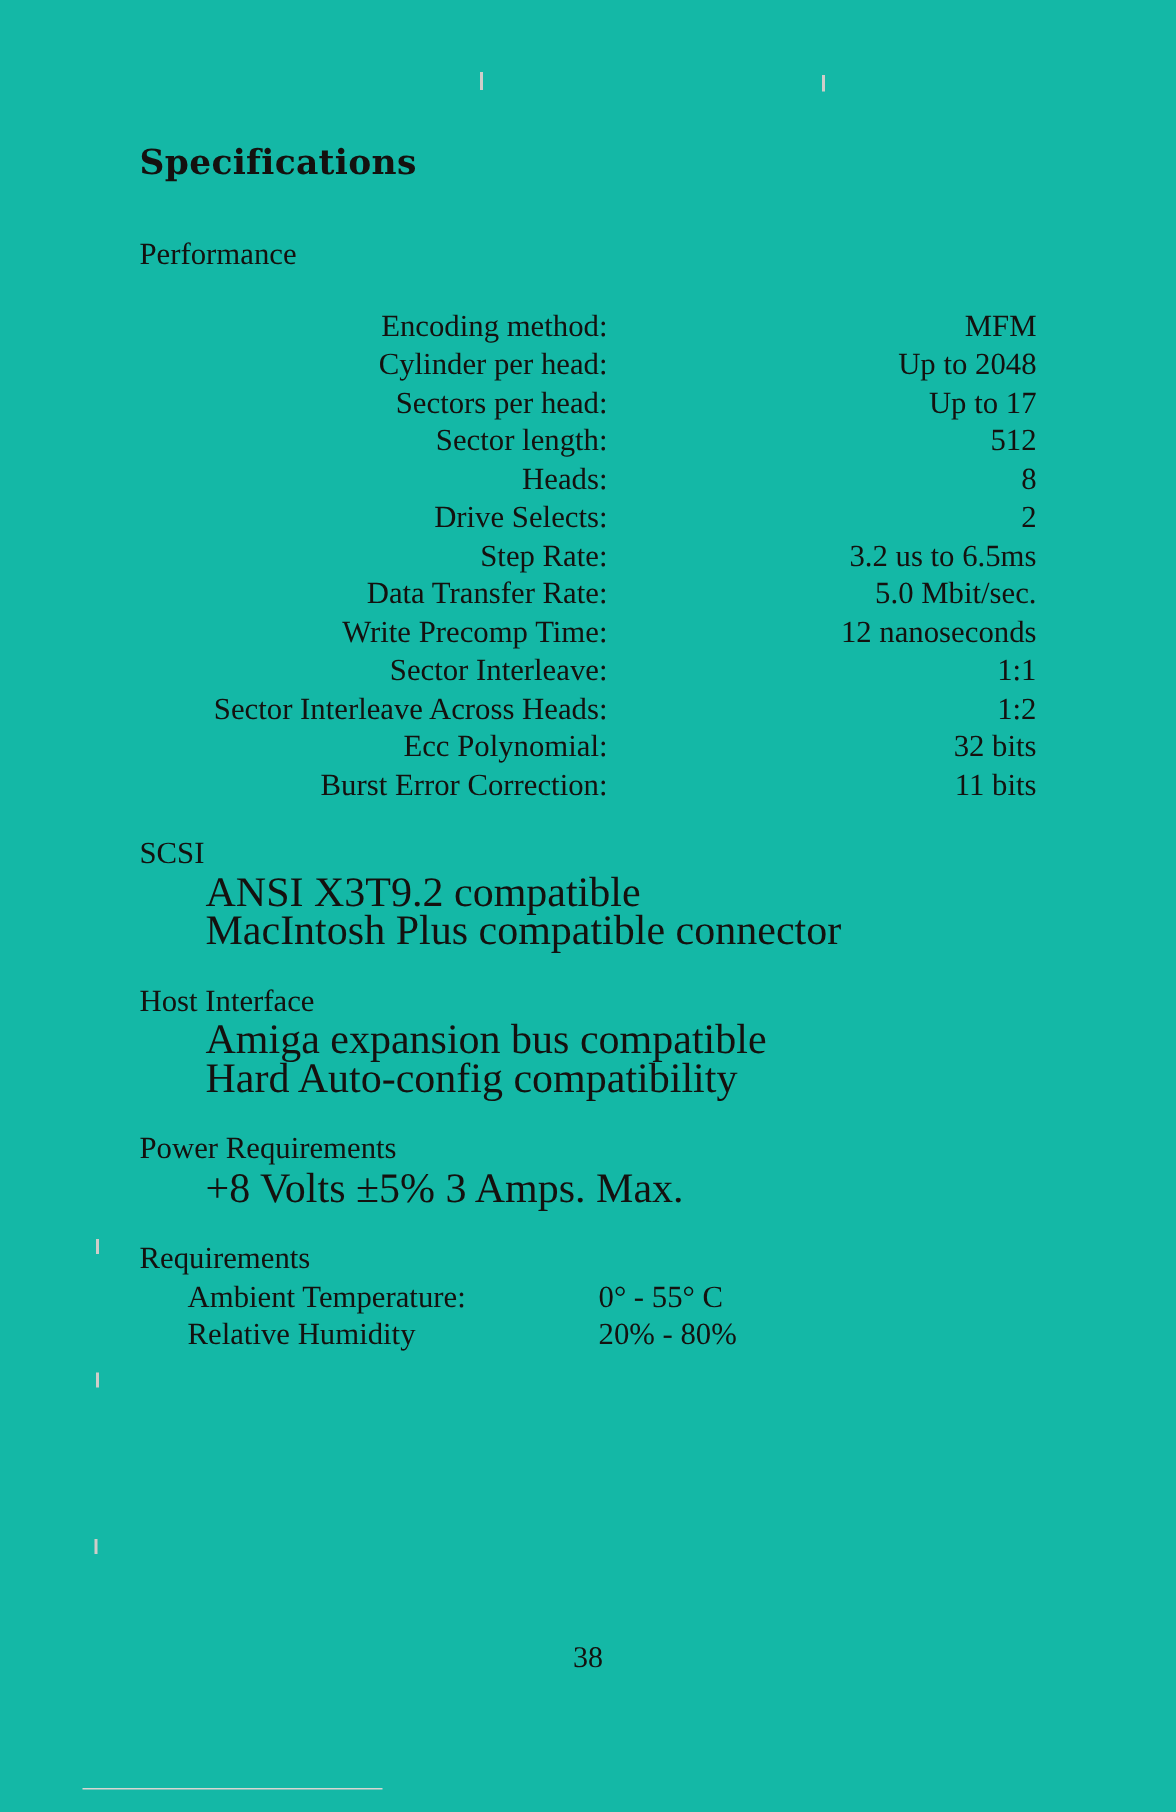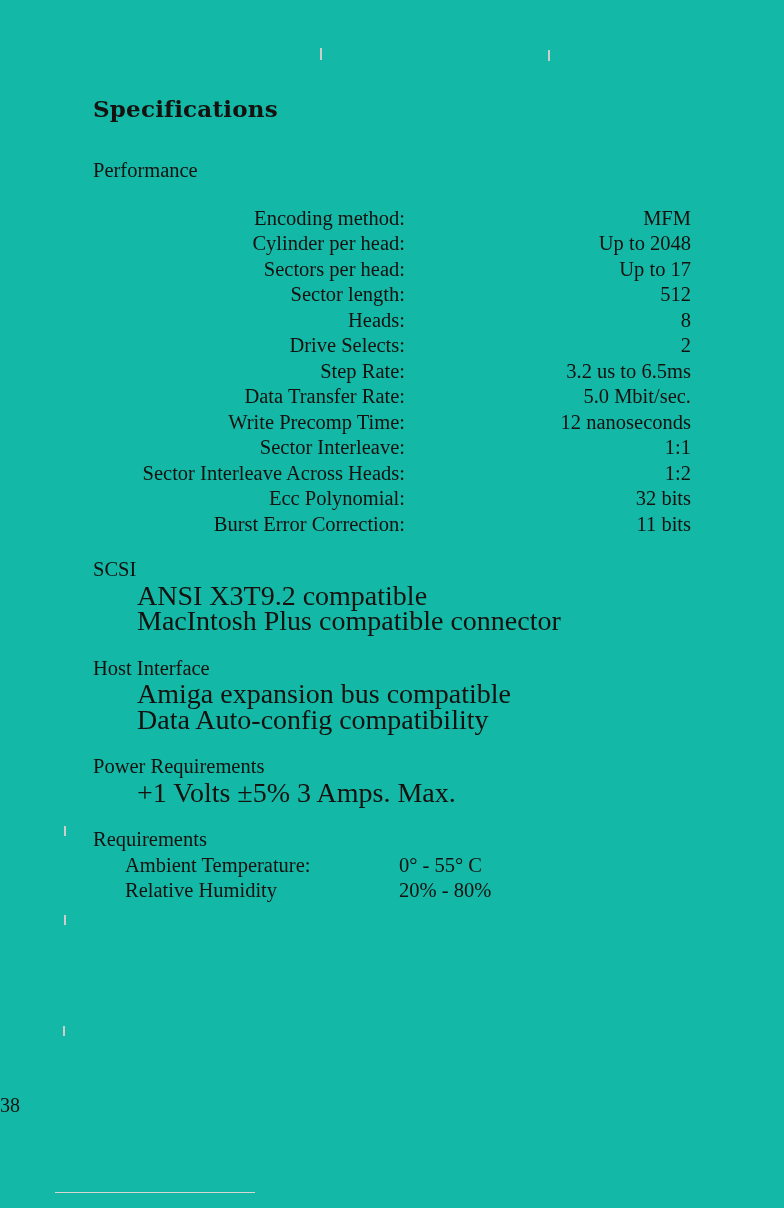--- a/index.html
+++ b/index.html
@@ -88,20 +88,21 @@
   .sub-table td.label {
     width: 268px;
     padding-right: 6px;
   }
   .gap-md { height: 20px; }
   .page-number {
     position: absolute;
     left: 0;
     top: 1094px;
     width: 784px;
+    text-align: center;
     font-size: 20px;
     font-family: "Liberation Serif", serif;
   }
   .edge-mark {
     position: absolute;
     background: #cfcdc9;
   }
   .m1 { left: 320px; top: 48px; width: 2px; height: 12px; }
   .m2 { left: 548px; top: 50px; width: 2px; height: 11px; }
   .m3 { left: 64px; top: 826px; width: 2px; height: 10px; }
@@ -196,26 +197,26 @@
 
     <div class="block">
       <div class="group-head">SCSI</div>
       <div class="indent">ANSI X3T9.2 compatible</div>
       <div class="indent">MacIntosh Plus compatible connector</div>
     </div>
 
     <div class="block">
       <div class="group-head">Host Interface</div>
       <div class="indent">Amiga expansion bus compatible</div>
-      <div class="indent">Data Auto-config compatibility</div>
+      <div class="indent">Hard Auto-config compatibility</div>
     </div>
 
     <div class="block">
       <div class="group-head">Power Requirements</div>
-      <div class="indent">+1 Volts ±5% 3 Amps. Max.</div>
+      <div class="indent">+8 Volts ±5% 3 Amps. Max.</div>
     </div>
 
     <div class="block">
       <div class="group-head">Requirements</div>
       <table class="sub-table">
         <tbody>
           <tr>
             <td class="label">Ambient Temperature:</td>
             <td class="value">0° - 55° C</td>
           </tr>

